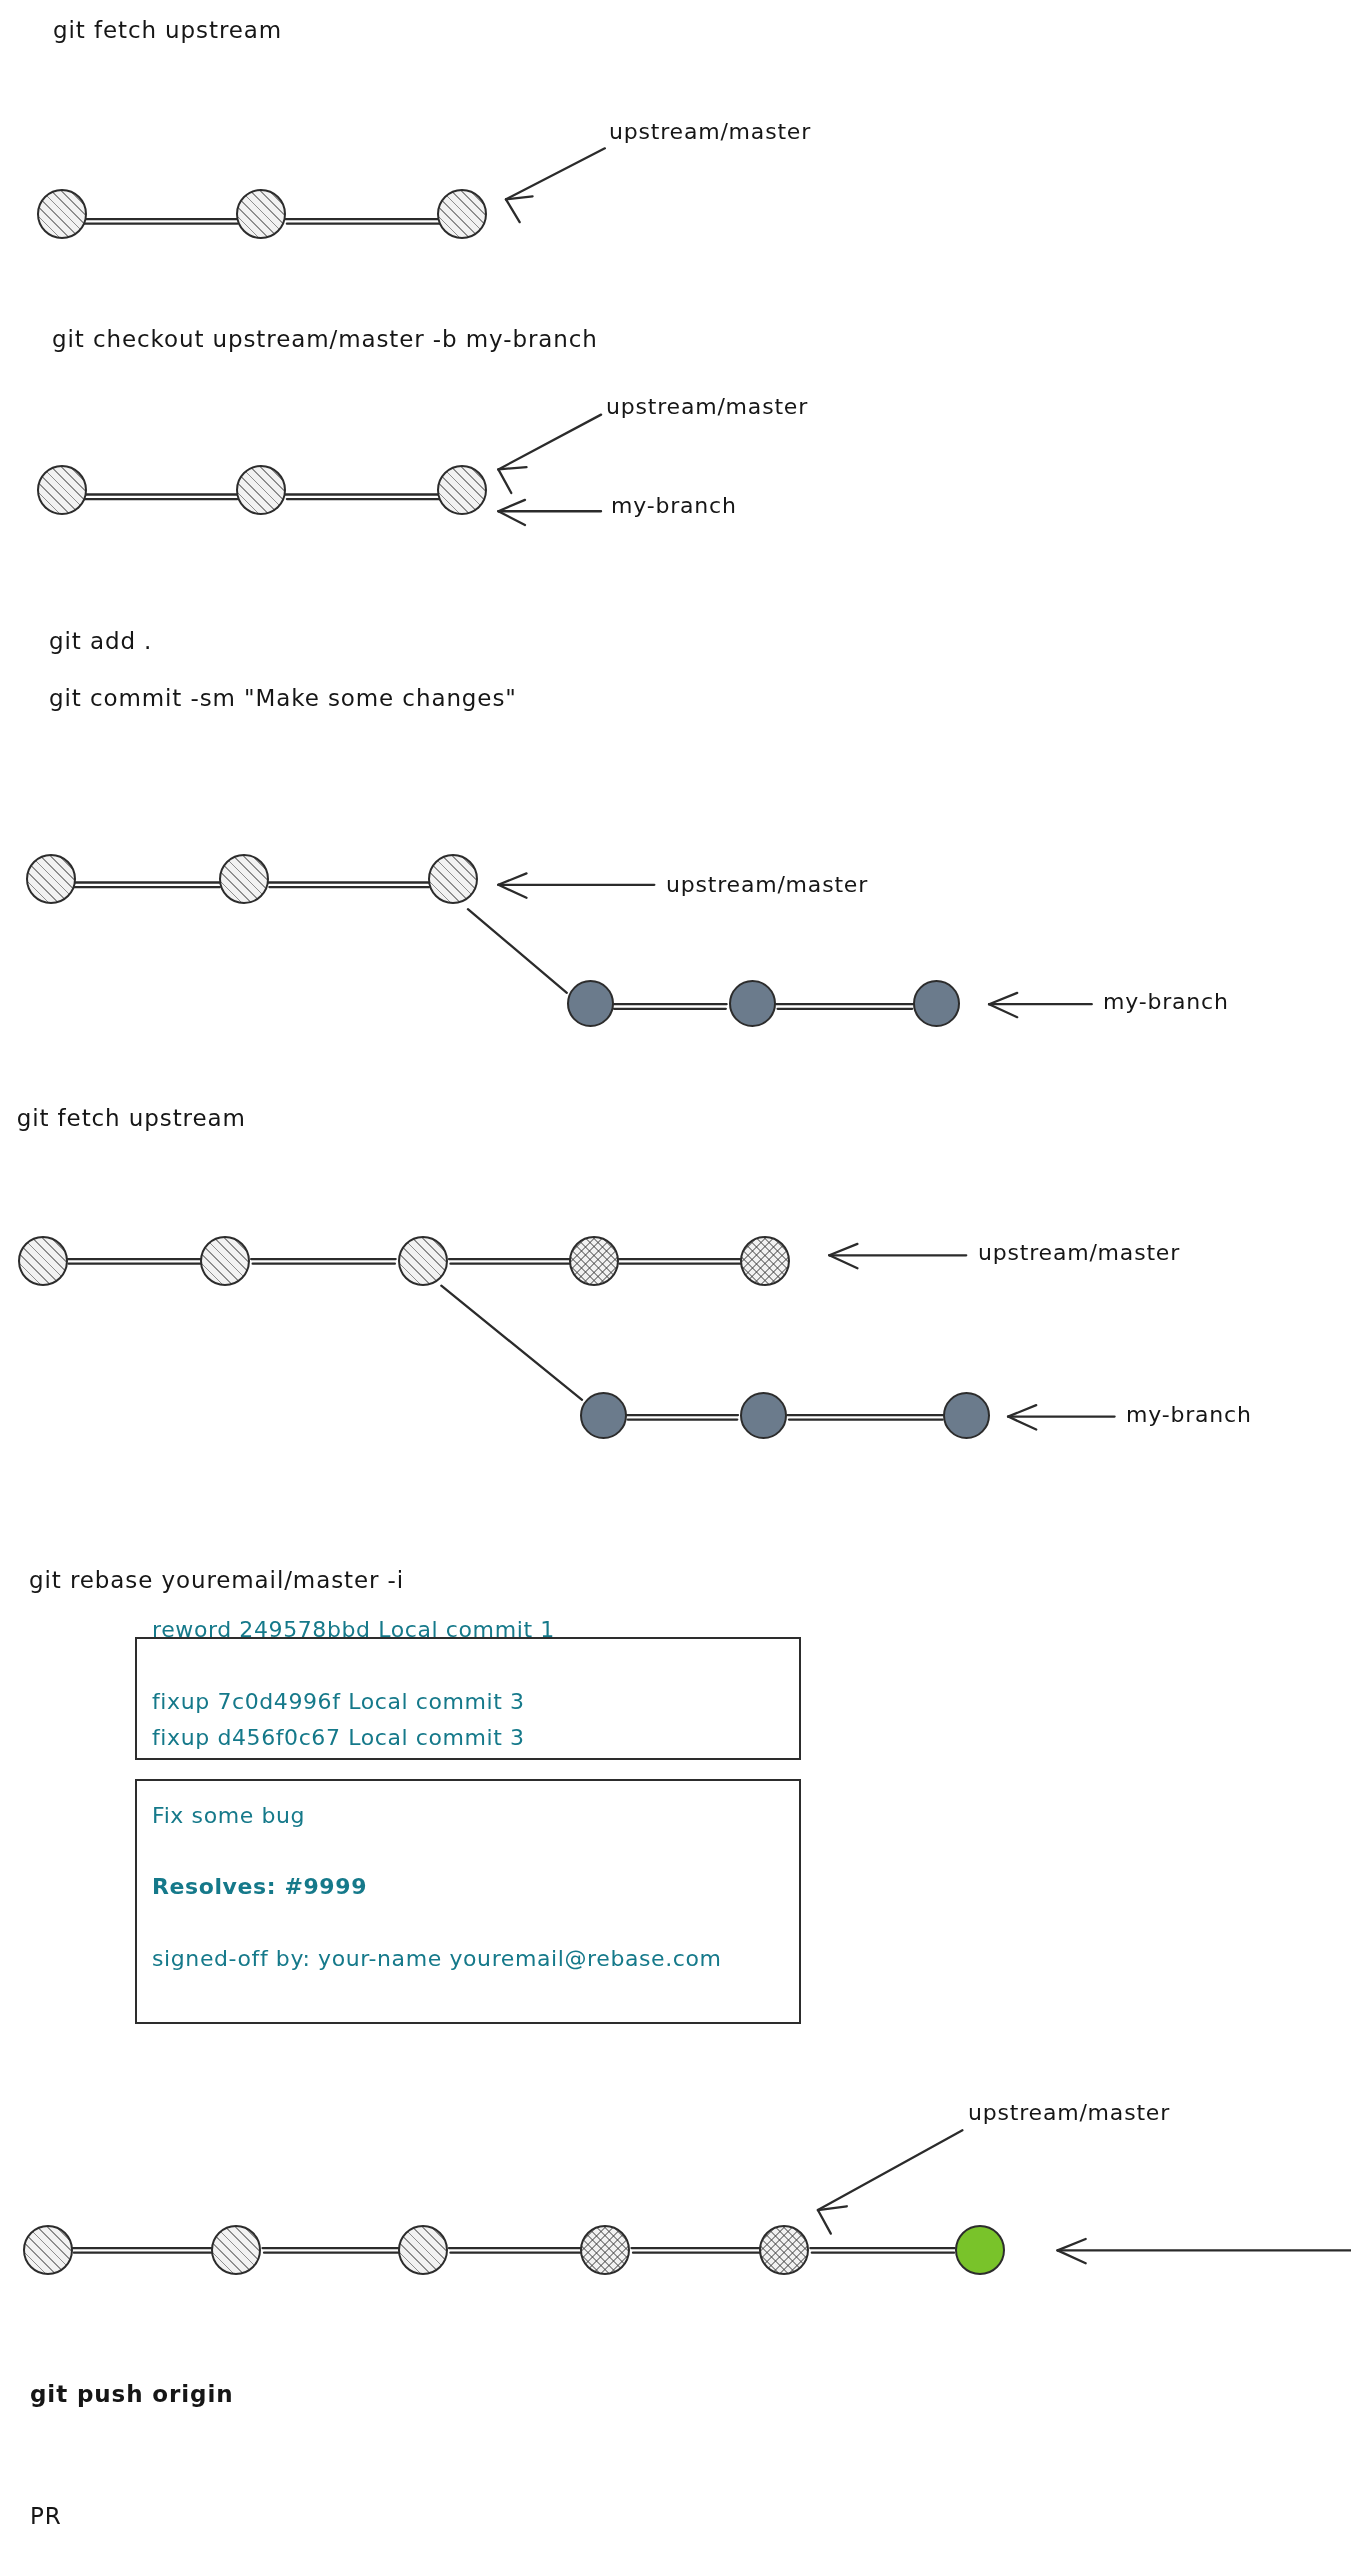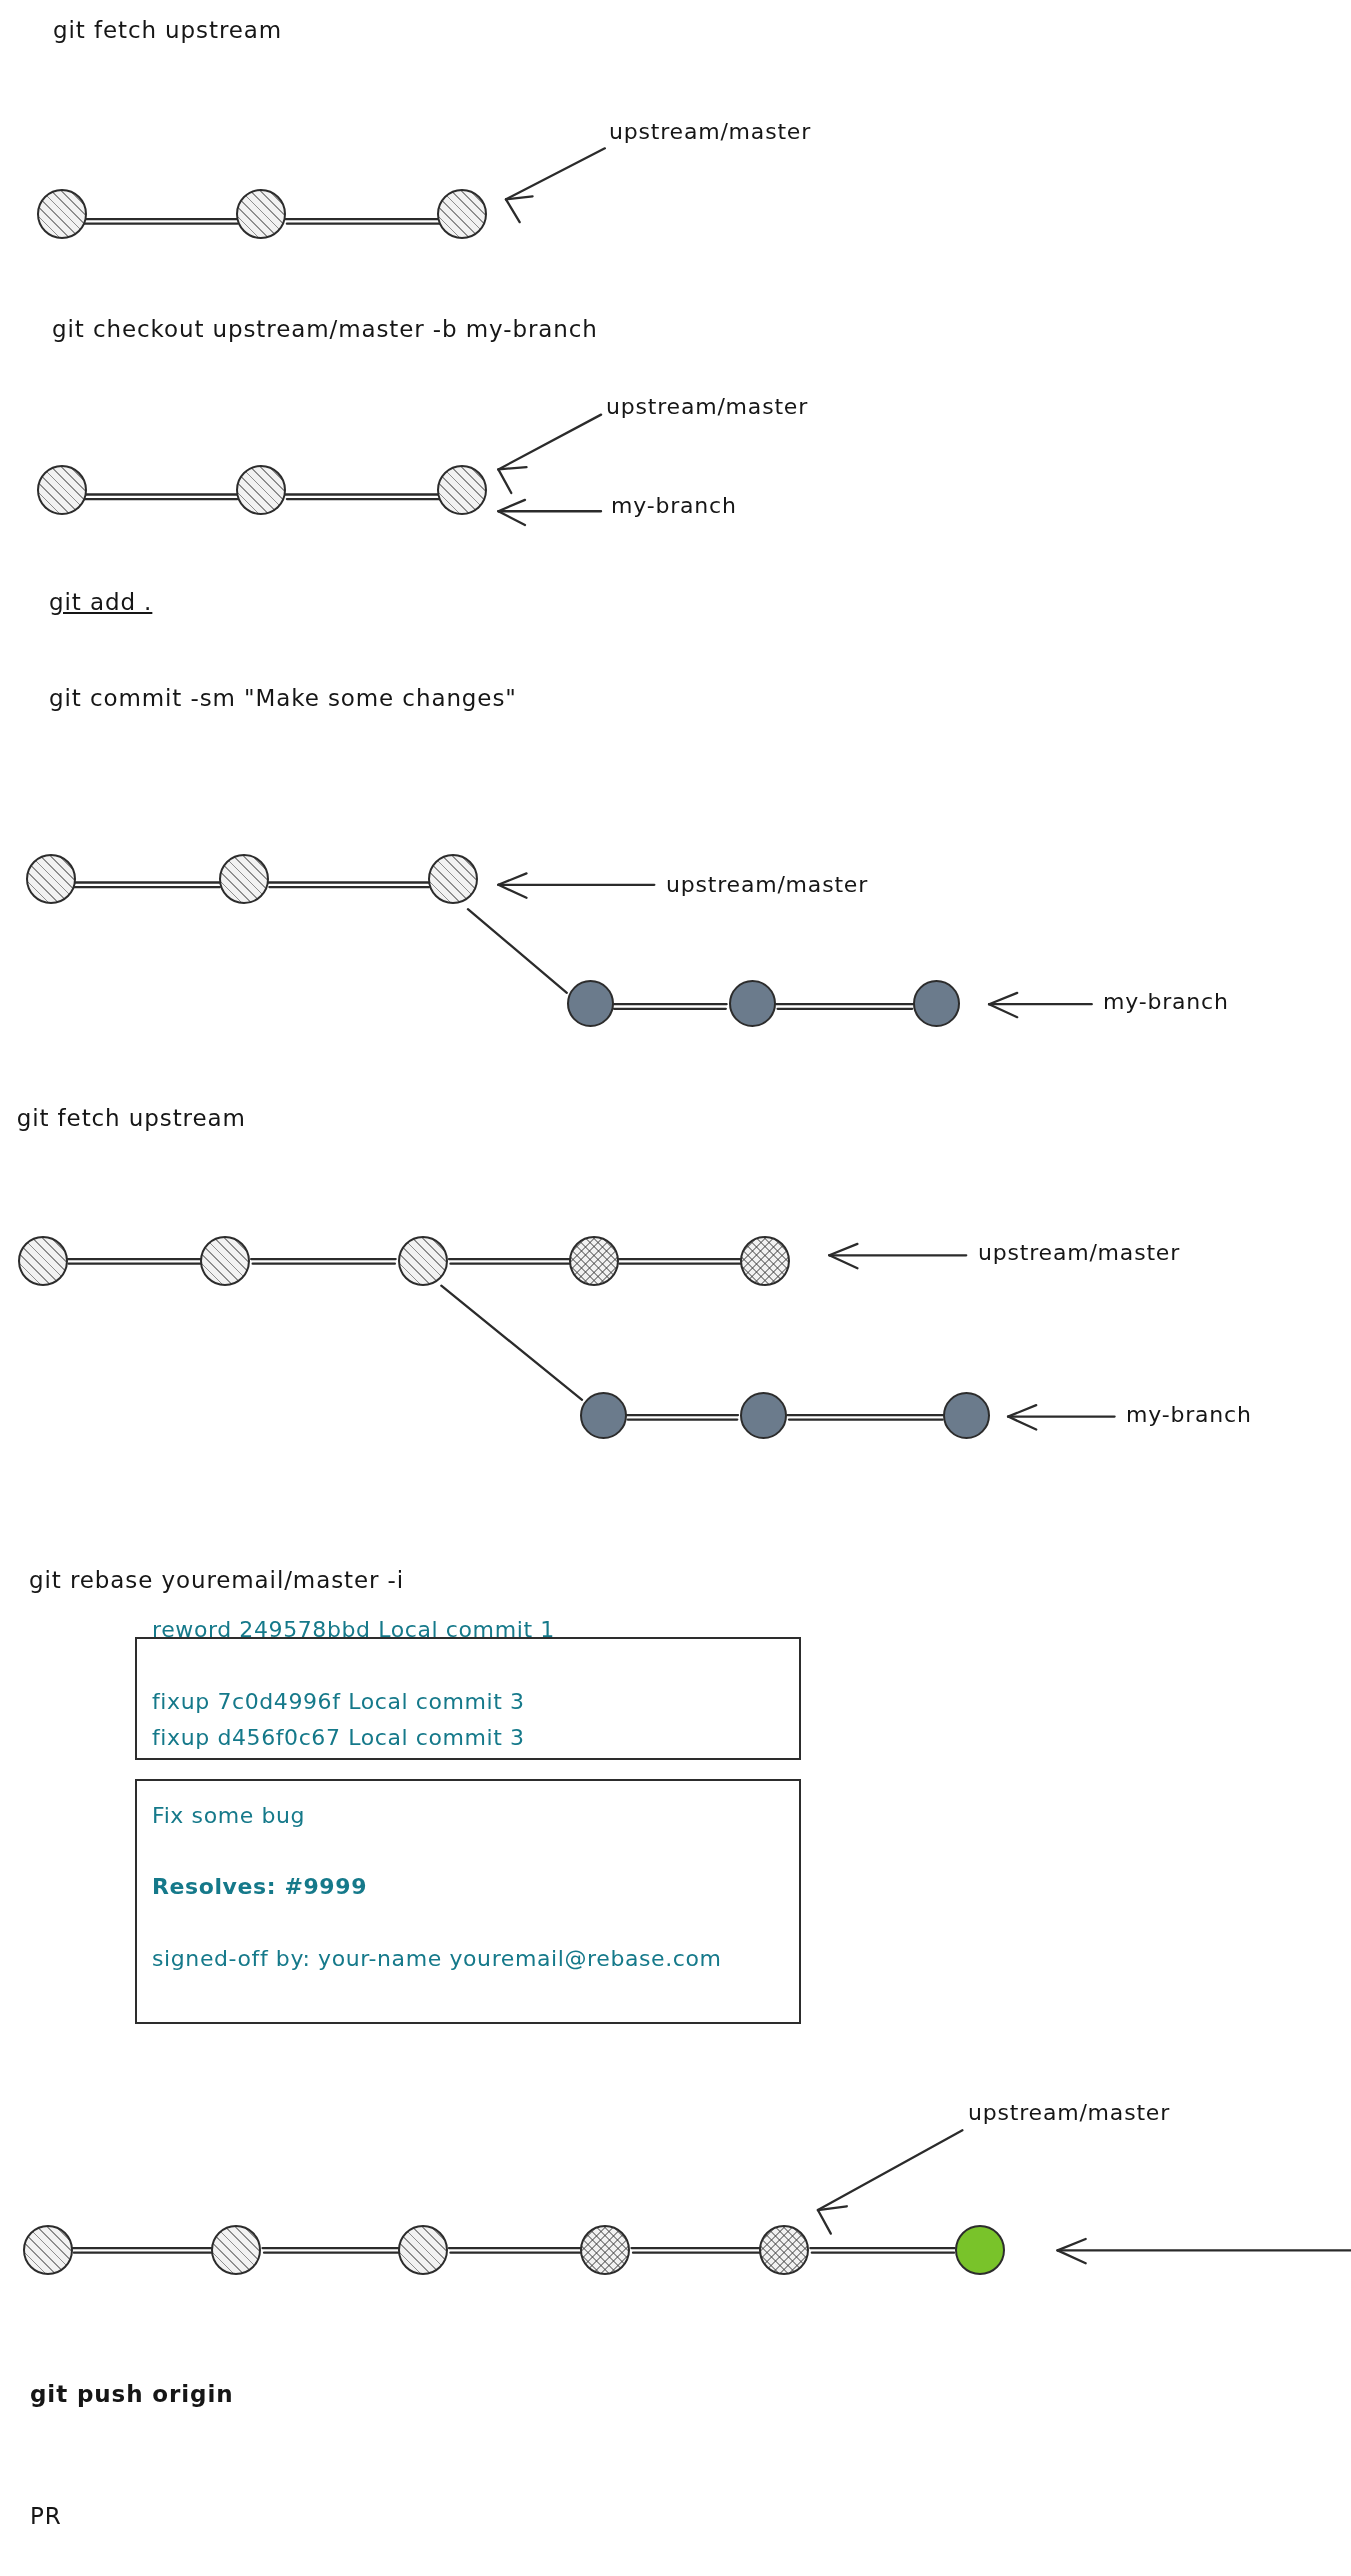--- a/index.html
+++ b/index.html
@@ -179,30 +179,30 @@
   </svg>
 
   <div class="cmd" style="left:53px; top:16.7px;">git fetch upstream</div>
 
   <div class="node hatch" style="left:37px; top:189px; width:50px; height:50px;"></div>
   <div class="node hatch" style="left:236px; top:189px; width:50px; height:50px;"></div>
   <div class="node hatch" style="left:437px; top:189px; width:50px; height:50px;"></div>
 
   <div class="label" style="left:609px; top:119px;">upstream/master</div>
 
-  <div class="cmd" style="left:52px; top:316px;">git checkout upstream/master -b my-branch</div>
+  <div class="cmd" style="left:52px; top:326px;">git checkout upstream/master -b my-branch</div>
 
   <div class="node hatch" style="left:37px; top:465px; width:50px; height:50px;"></div>
   <div class="node hatch" style="left:236px; top:465px; width:50px; height:50px;"></div>
   <div class="node hatch" style="left:437px; top:465px; width:50px; height:50px;"></div>
 
   <div class="label" style="left:606px; top:394px;">upstream/master</div>
   <div class="label" style="left:611px; top:493px;">my-branch</div>
 
-  <div class="cmd" style="left:49px; top:589px;text-decoration:underline;">git add .</div>
+  <div class="cmd" style="left:49px; top:628px;">git add .</div>
 
   <div class="cmd" style="left:49px; top:685px;">git commit -sm "Make some changes"</div>
 
   <div class="node hatch" style="left:26px; top:854px; width:50px; height:50px;"></div>
   <div class="node hatch" style="left:219px; top:854px; width:50px; height:50px;"></div>
   <div class="node hatch" style="left:428px; top:854px; width:50px; height:50px;"></div>
 
   <div class="node grey" style="left:567px; top:980px; width:47px; height:47px;"></div>
   <div class="node grey" style="left:729px; top:980px; width:47px; height:47px;"></div>
   <div class="node grey" style="left:913px; top:980px; width:47px; height:47px;"></div>

